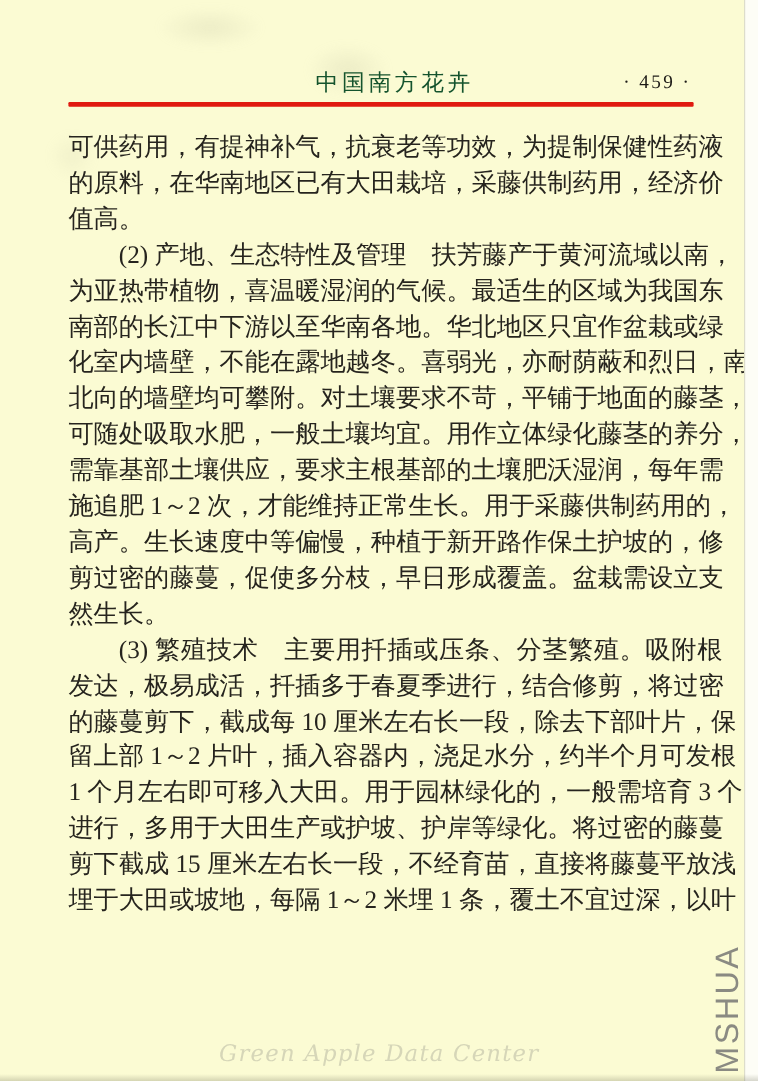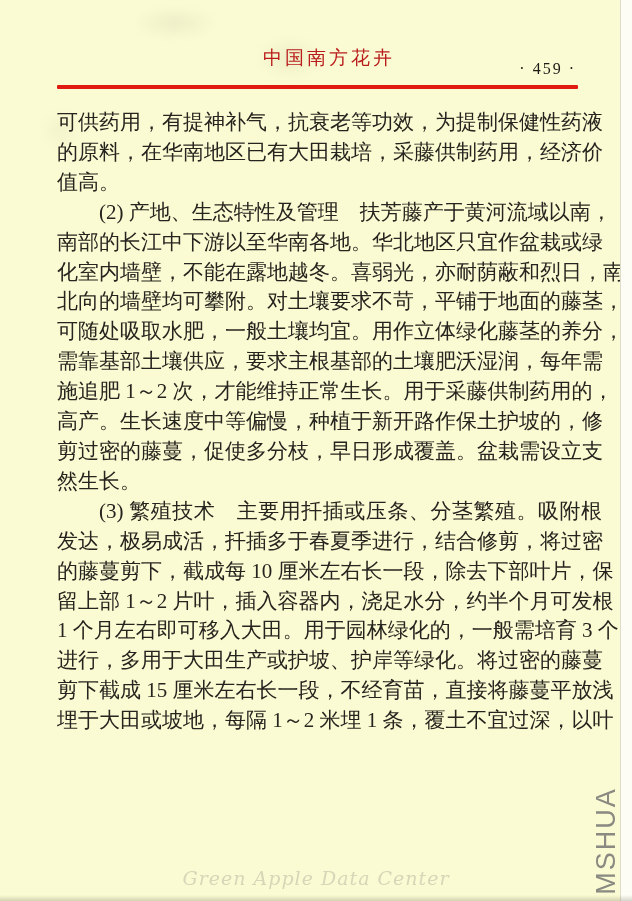--- a/index.html
+++ b/index.html
@@ -21,22 +21,22 @@
 
   
   .smudge{position:absolute;border-radius:50%;filter:blur(4px);opacity:.55;
     background:radial-gradient(ellipse, rgba(198,198,165,.5), rgba(198,198,165,0) 70%);}
   .smudge.s1{left:130px;top:6px;width:90px;height:34px;}
   .smudge.s2{left:255px;top:36px;width:70px;height:44px;}
   .smudge.s3{left:40px;top:110px;width:40px;height:40px;opacity:.35;}
 
   
   .header-title{
-    position:absolute;left:57px;width:544px;top:45px;
-    text-align:center;font-size:19px;letter-spacing:3px;color:#b91c1c;
+    position:absolute;left:57px;width:544px;top:56px;
+    text-align:center;font-size:19px;letter-spacing:3px;color:#14532d;
   }
   .page-num{
     position:absolute;right:56px;top:60px;
     font-size:16px;letter-spacing:2px;color:#1c1a16;
   }
   .header-rule{
     position:absolute;left:57px;top:85px;width:521px;height:4px;
     background:var(--rule-red);border-radius:1px;
   }
 
@@ -92,20 +92,21 @@
 
   <div class="page-num">· 459 ·</div>
 
   <div class="header-rule"></div>
 
   <div class="body-text">
       <div class="line">可供药用，有提神补气，抗衰老等功效，为提制保健性药液</div>
       <div class="line">的原料，在华南地区已有大田栽培，采藤供制药用，经济价</div>
       <div class="line end">值高。</div>
       <div class="line indent">(2) 产地、生态特性及管理　扶芳藤产于黄河流域以南，</div>
+      <div class="line">为亚热带植物，喜温暖湿润的气候。最适生的区域为我国东</div>
       <div class="line">南部的长江中下游以至华南各地。华北地区只宜作盆栽或绿</div>
       <div class="line">化室内墙壁，不能在露地越冬。喜弱光，亦耐荫蔽和烈日，南</div>
       <div class="line">北向的墙壁均可攀附。对土壤要求不苛，平铺于地面的藤茎，</div>
       <div class="line">可随处吸取水肥，一般土壤均宜。用作立体绿化藤茎的养分，</div>
       <div class="line">需靠基部土壤供应，要求主根基部的土壤肥沃湿润，每年需</div>
       <div class="line">施追肥 1～2 次，才能维持正常生长。用于采藤供制药用的，</div>
       <div class="line">高产。生长速度中等偏慢，种植于新开路作保土护坡的，修</div>
       <div class="line">剪过密的藤蔓，促使多分枝，早日形成覆盖。盆栽需设立支</div>
       <div class="line end">然生长。</div>
       <div class="line indent">(3) 繁殖技术　主要用扦插或压条、分茎繁殖。吸附根</div>

